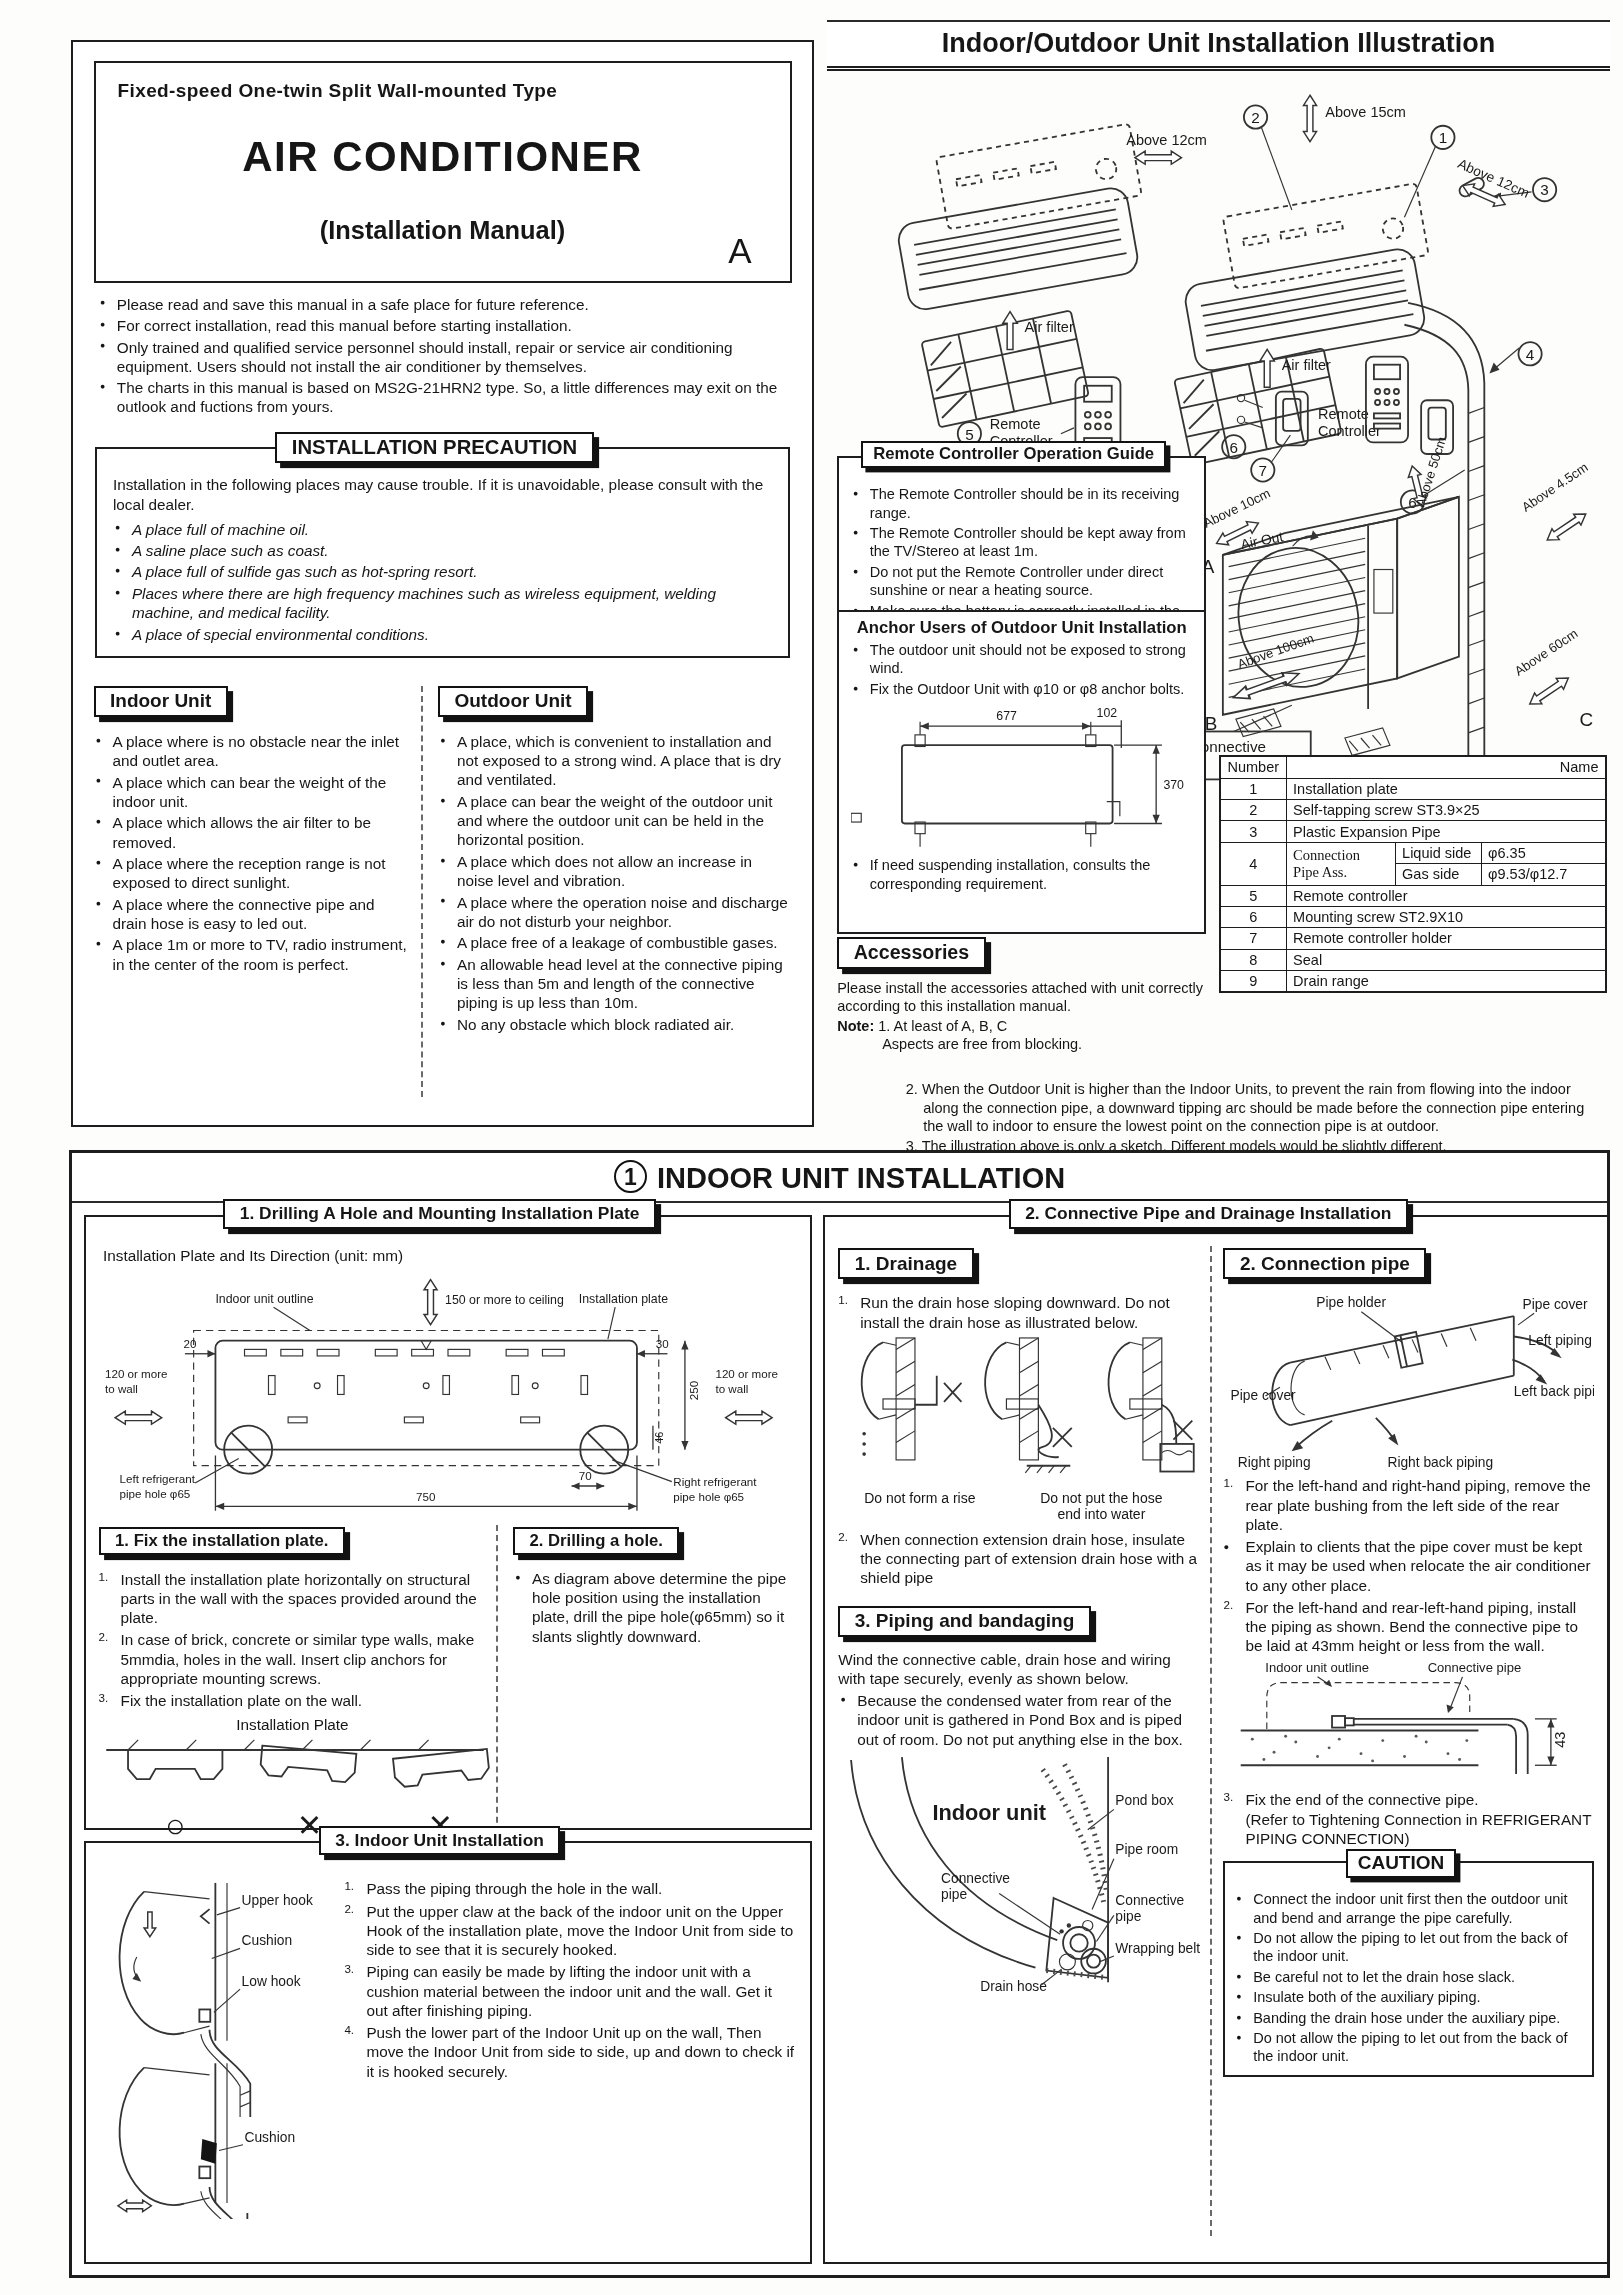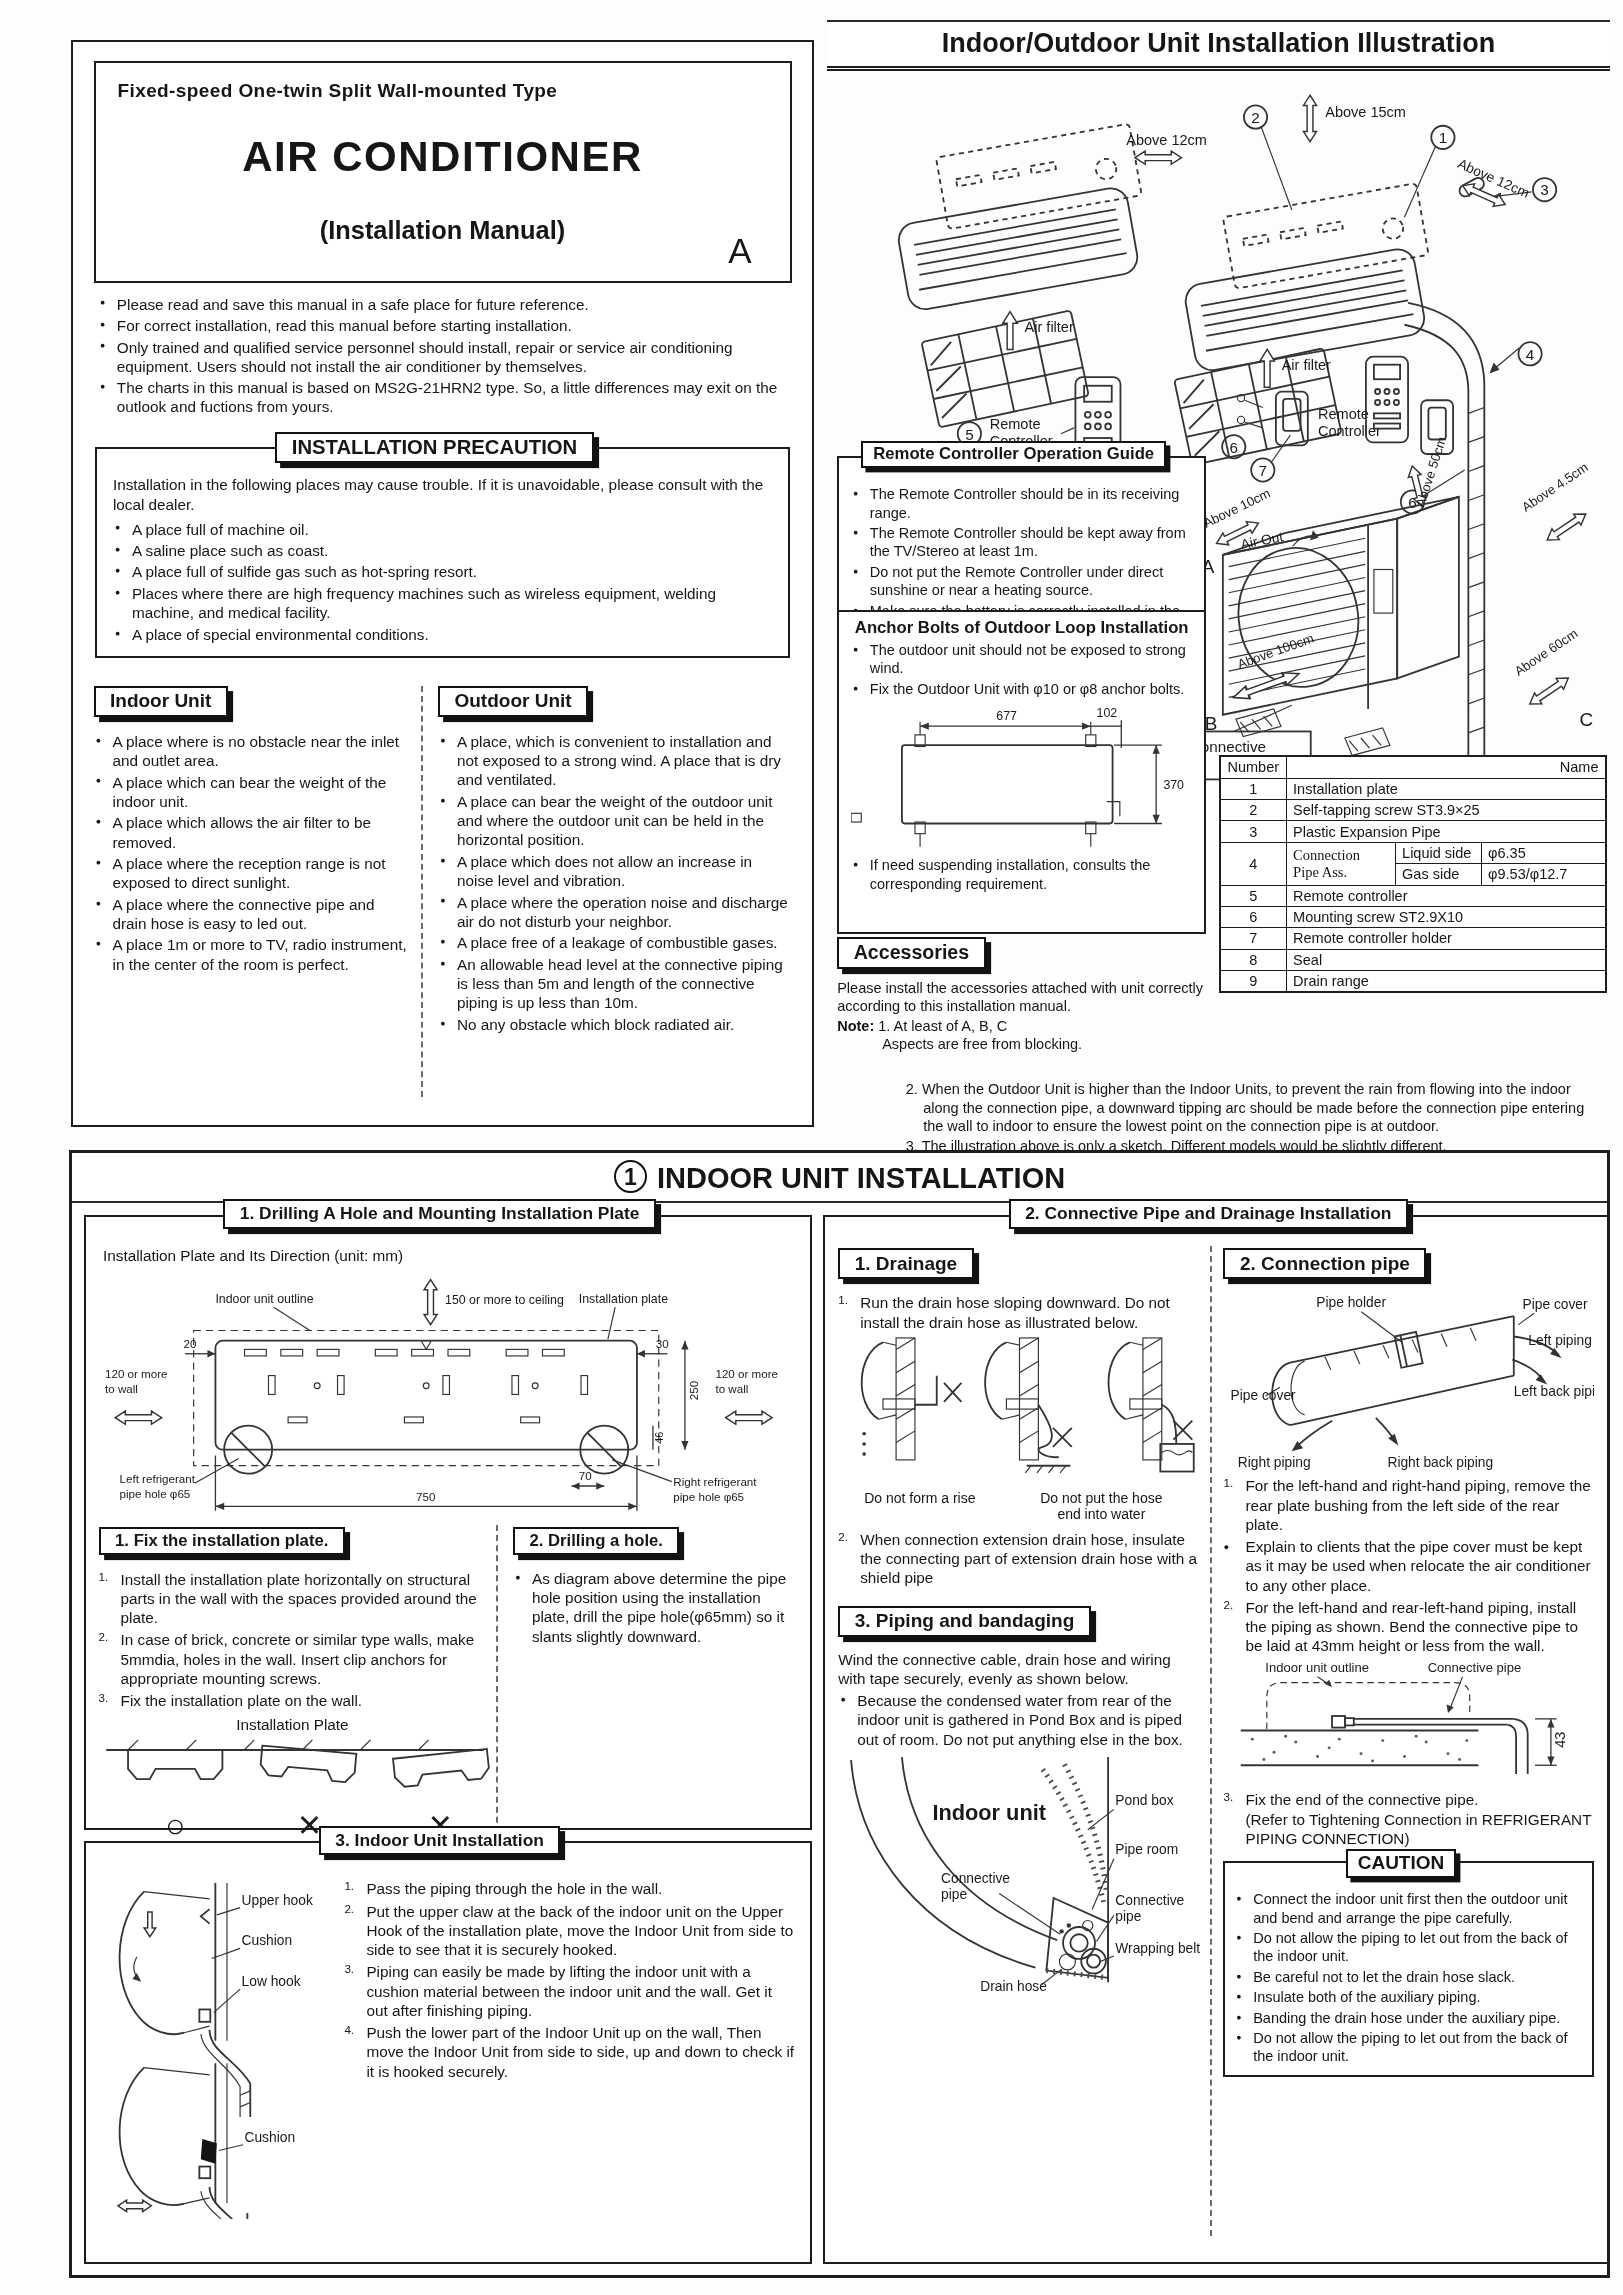--- a/index.html
+++ b/index.html
@@ -123,21 +123,21 @@
       <li>Please read and save this manual in a safe place for future reference.</li>
       <li>For correct installation, read this manual before starting installation.</li>
       <li>Only trained and qualified service personnel should install, repair or service air conditioning equipment. Users should not install the air conditioner by themselves.</li>
       <li>The charts in this manual is based on MS2G-21HRN2 type. So, a little differences may exit on the outlook and fuctions from yours.</li>
     </ul>
     <div class="prec">
       <div class="tctr">
         <span class="sht">INSTALLATION PRECAUTION</span>
       </div>
       <p>Installation in the following places may cause trouble. If it is unavoidable, please consult with the local dealer.</p>
-      <ul class="blist" style="margin-top:5.8px;">
+      <ul class="blist" style="margin-top:5.8px;font-style:italic;">
         <li>A place full of machine oil.</li>
         <li>A saline place such as coast.</li>
         <li>A place full of sulfide gas such as hot-spring resort.</li>
         <li>Places where there are high frequency machines such as wireless equipment, welding machine, and medical facility.</li>
         <li>A place of special environmental conditions.</li>
       </ul>
     </div>
     <div class="io-row">
       <div class="io-col1">
         <span class="sht">Indoor Unit</span>
@@ -429,21 +429,21 @@
       </div>
       <ul class="blist">
         <li>The Remote Controller should be in its receiving range.</li>
         <li>The Remote Controller should be kept away from the TV/Stereo at least 1m.</li>
         <li>Do not put the Remote Controller under direct sunshine or near a heating source.</li>
         <li>Make sure the battery is correctly installed in the Remote Controller.</li>
       </ul>
     </div>
 
     <div class="anchor-box">
-      <div class="anchor-title">Anchor Bolts of Outdoor Loop Installation</div>
+      <div class="anchor-title">Anchor Users of Outdoor Unit Installation</div>
       <ul class="blist">
         <li>The outdoor unit should not be exposed to strong wind.</li>
         <li>Fix the Outdoor Unit with φ10 or φ8 anchor bolts.</li>
       </ul>
       <svg width="343" height="154" viewBox="0 0 472 212">
         <rect class="sk" x="70" y="62" width="290" height="108" rx="4"></rect>
         <g class="sk1">
           <rect x="88" y="48" width="14" height="16"></rect>
             <line x1="95" y1="30" x2="95" y2="48"></line>
           <rect x="323" y="48" width="14" height="16"></rect>

